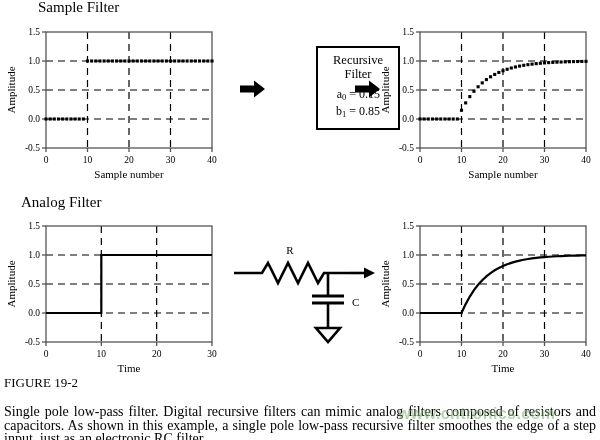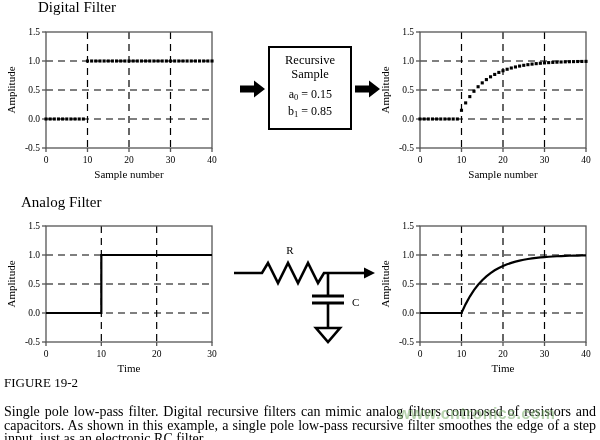--- a/index.html
+++ b/index.html
@@ -54,20 +54,21 @@
     letter-spacing: 0.4px;
     white-space: nowrap;
     pointer-events: none;
   }
   .filter-box {
     position: absolute;
     box-sizing: border-box;
     border: 2.2px solid #000000;
     background: #ffffff;
     text-align: center;
+    margin-left: 48px;
   }
   .fb-title {
     font-family: "Liberation Serif", serif;
     font-size: 12.5px;
     line-height: 13.5px;
     color: #000;
     margin-top: 6px;
   }
   .fb-coef {
     font-family: "Liberation Serif", serif;
@@ -88,21 +89,21 @@
   svg { display: block; overflow: visible; }
   text { font-family: "Liberation Serif", serif; fill: #000; }
   .ticklbl { font-size: 9.5px; }
   .axlbl { font-size: 11px; }
 </style>
 </head>
 <body>
 
 <div id="page">
 
-  <div class="section-title" style="left:38px; top:-1px;">Digital Filter</div>
+  <div class="section-title" style="left:38px; top:-1px;">Sample Filter</div>
 
   <div class="chart" style="left:4px; top:24px;">
       <svg width="218" height="166" viewBox="0 0 218 166">
         <g>
           <line x1="42" y1="95" x2="208" y2="95" stroke="#000" stroke-width="1.2" stroke-dasharray="7,5"></line>
           <line x1="42" y1="66" x2="208" y2="66" stroke="#000" stroke-width="1.2" stroke-dasharray="7,5"></line>
           <line x1="42" y1="37" x2="208" y2="37" stroke="#000" stroke-width="1.2" stroke-dasharray="7,5"></line>
           <line x1="83.5" y1="8" x2="83.5" y2="124" stroke="#000" stroke-width="1.2" stroke-dasharray="7,5"></line>
           <line x1="125" y1="8" x2="125" y2="124" stroke="#000" stroke-width="1.2" stroke-dasharray="7,5"></line>
           <line x1="166.5" y1="8" x2="166.5" y2="124" stroke="#000" stroke-width="1.2" stroke-dasharray="7,5"></line>
@@ -173,21 +174,21 @@
           <rect x="194" y="35.45" width="3.1" height="3.1" fill="#000"></rect>
           <rect x="198.14999999999998" y="35.45" width="3.1" height="3.1" fill="#000"></rect>
           <rect x="202.29999999999998" y="35.45" width="3.1" height="3.1" fill="#000"></rect>
           <rect x="206.45" y="35.45" width="3.1" height="3.1" fill="#000"></rect>
         </g>
       </svg>
     </div>
 
   <div class="filter-box" style="left:268px; top:46px; width:84px; height:84px;">
     <div class="fb-title">Recursive</div>
-    <div class="fb-title" style="margin-top:0;">Sample</div>
+    <div class="fb-title" style="margin-top:0;">Filter</div>
     <div class="fb-coef-wrap">
       <div class="fb-coef">
         <span>a</span><span class="sub">0</span>
         <span>=</span>
         <span>0.15</span>
       </div>
       <div class="fb-coef">
         <span>b</span><span class="sub">1</span>
         <span>=</span>
         <span>0.85</span>

